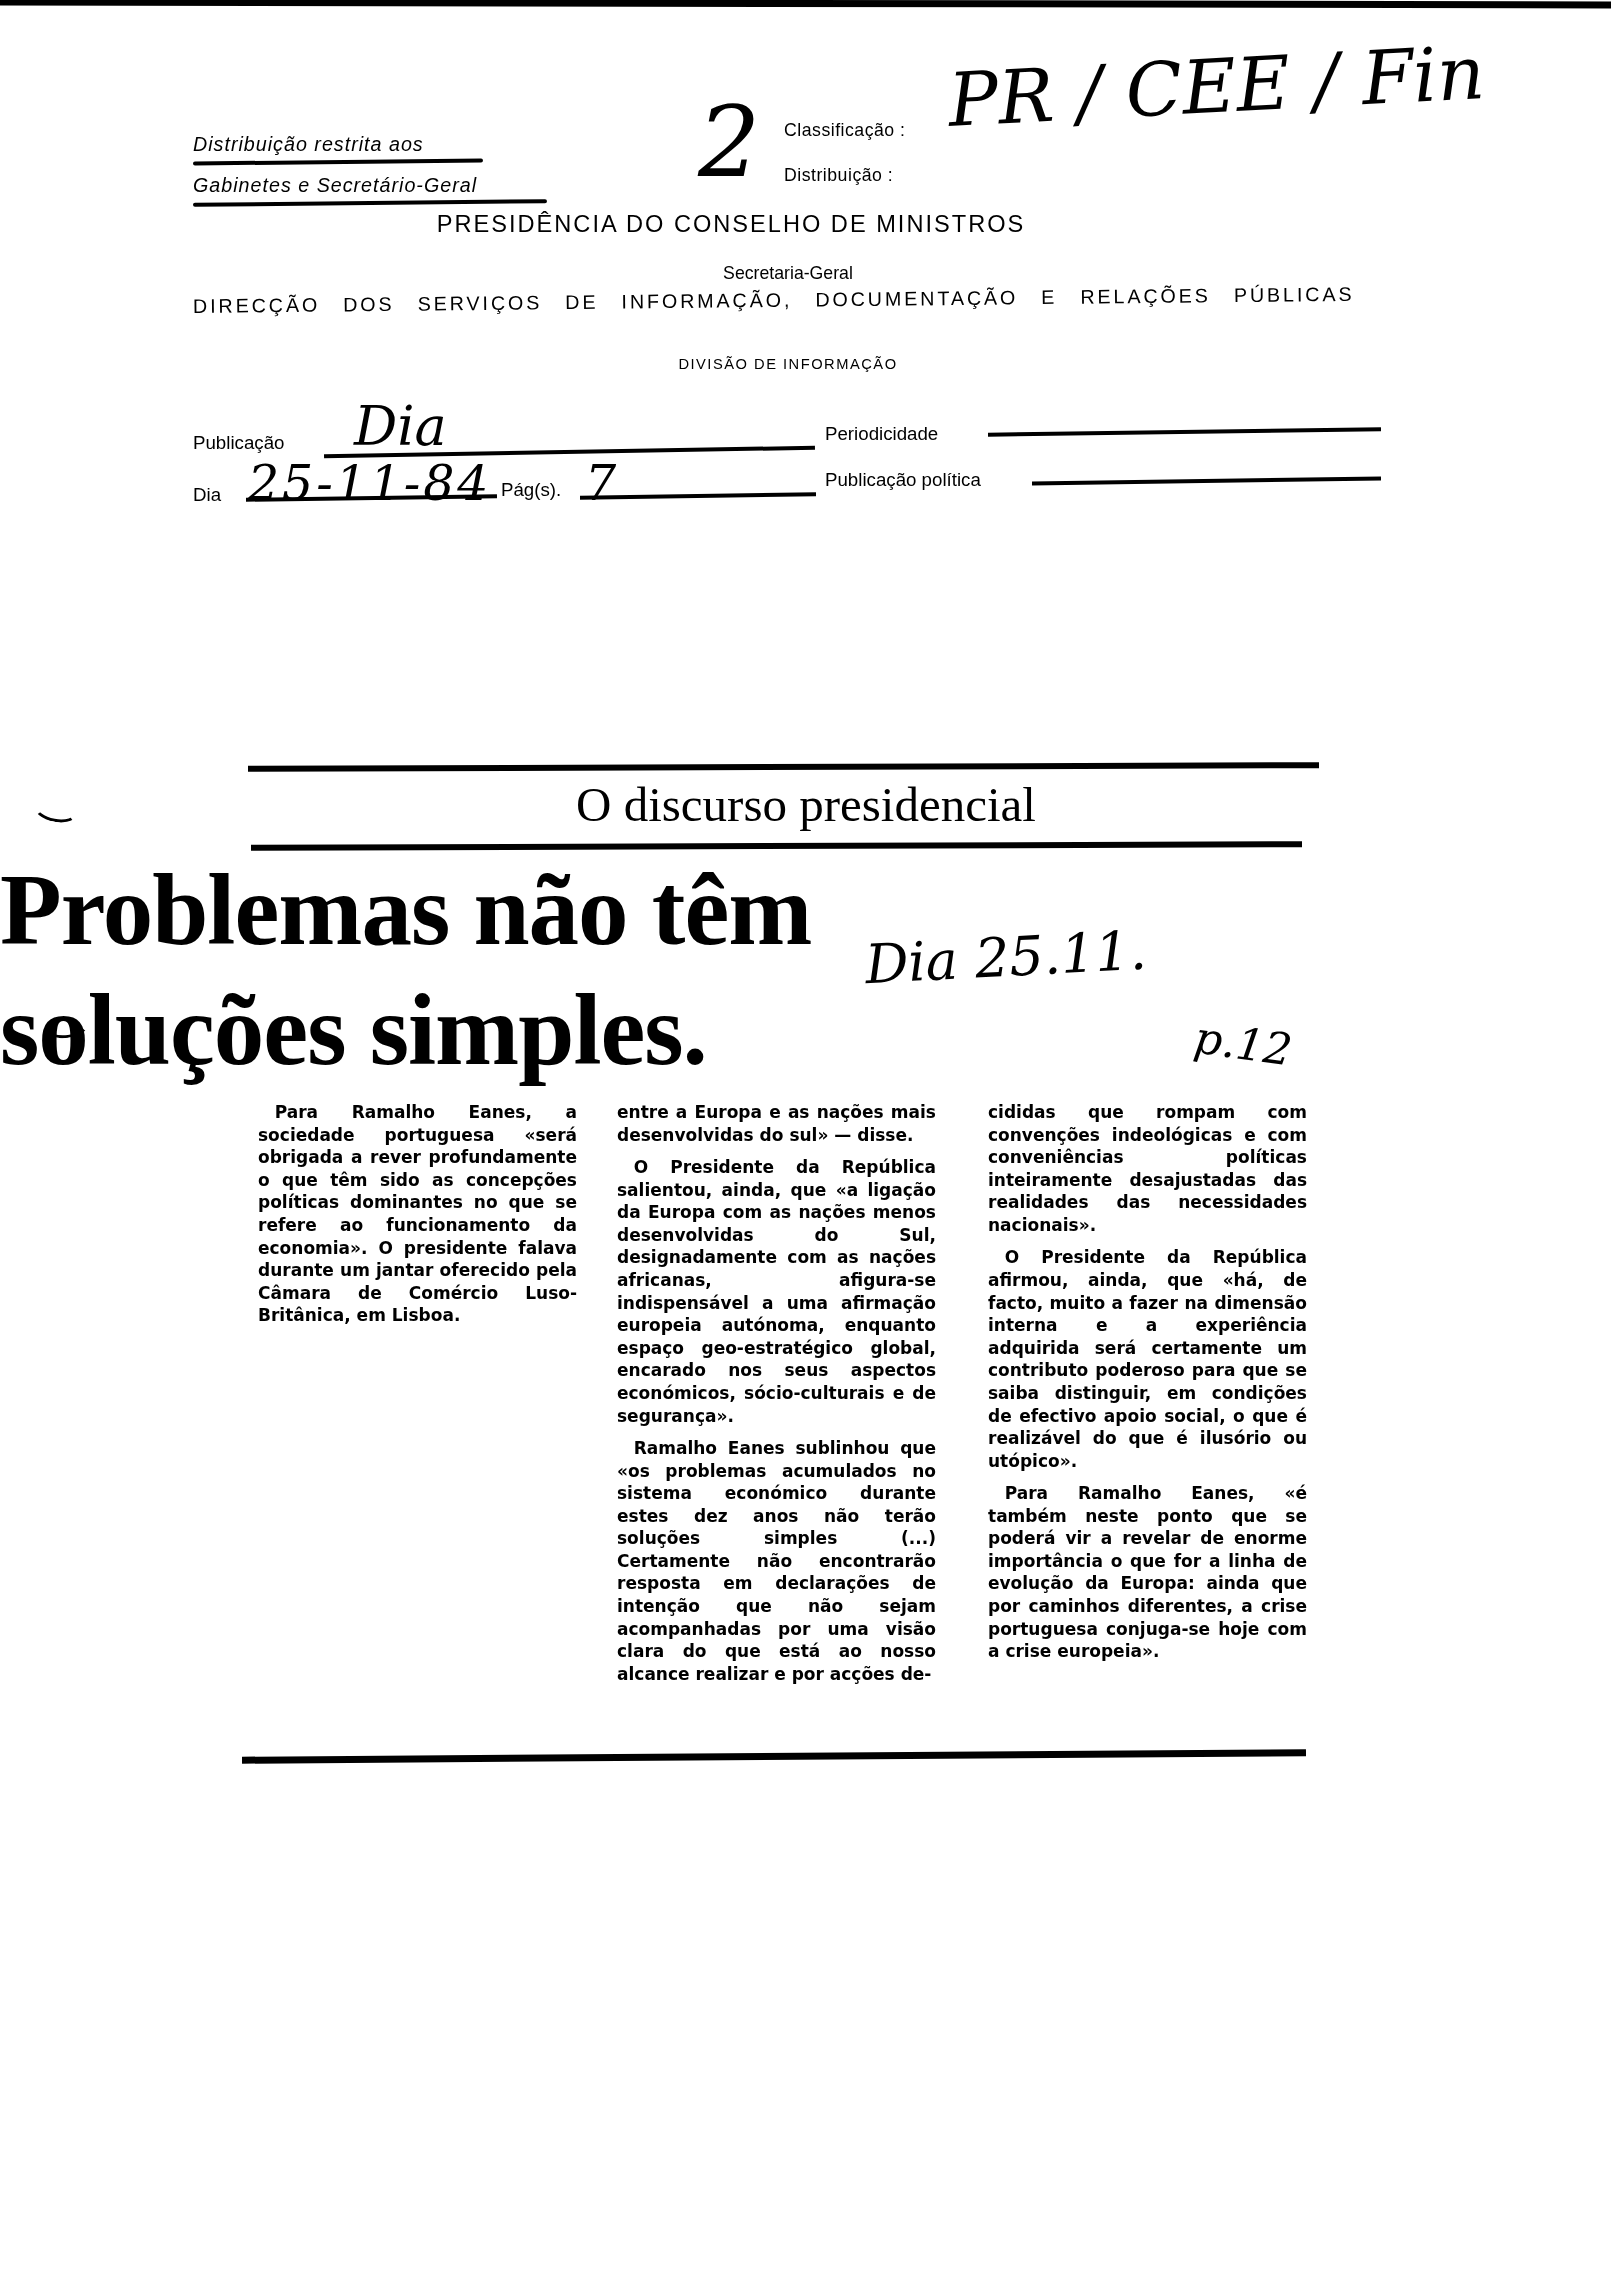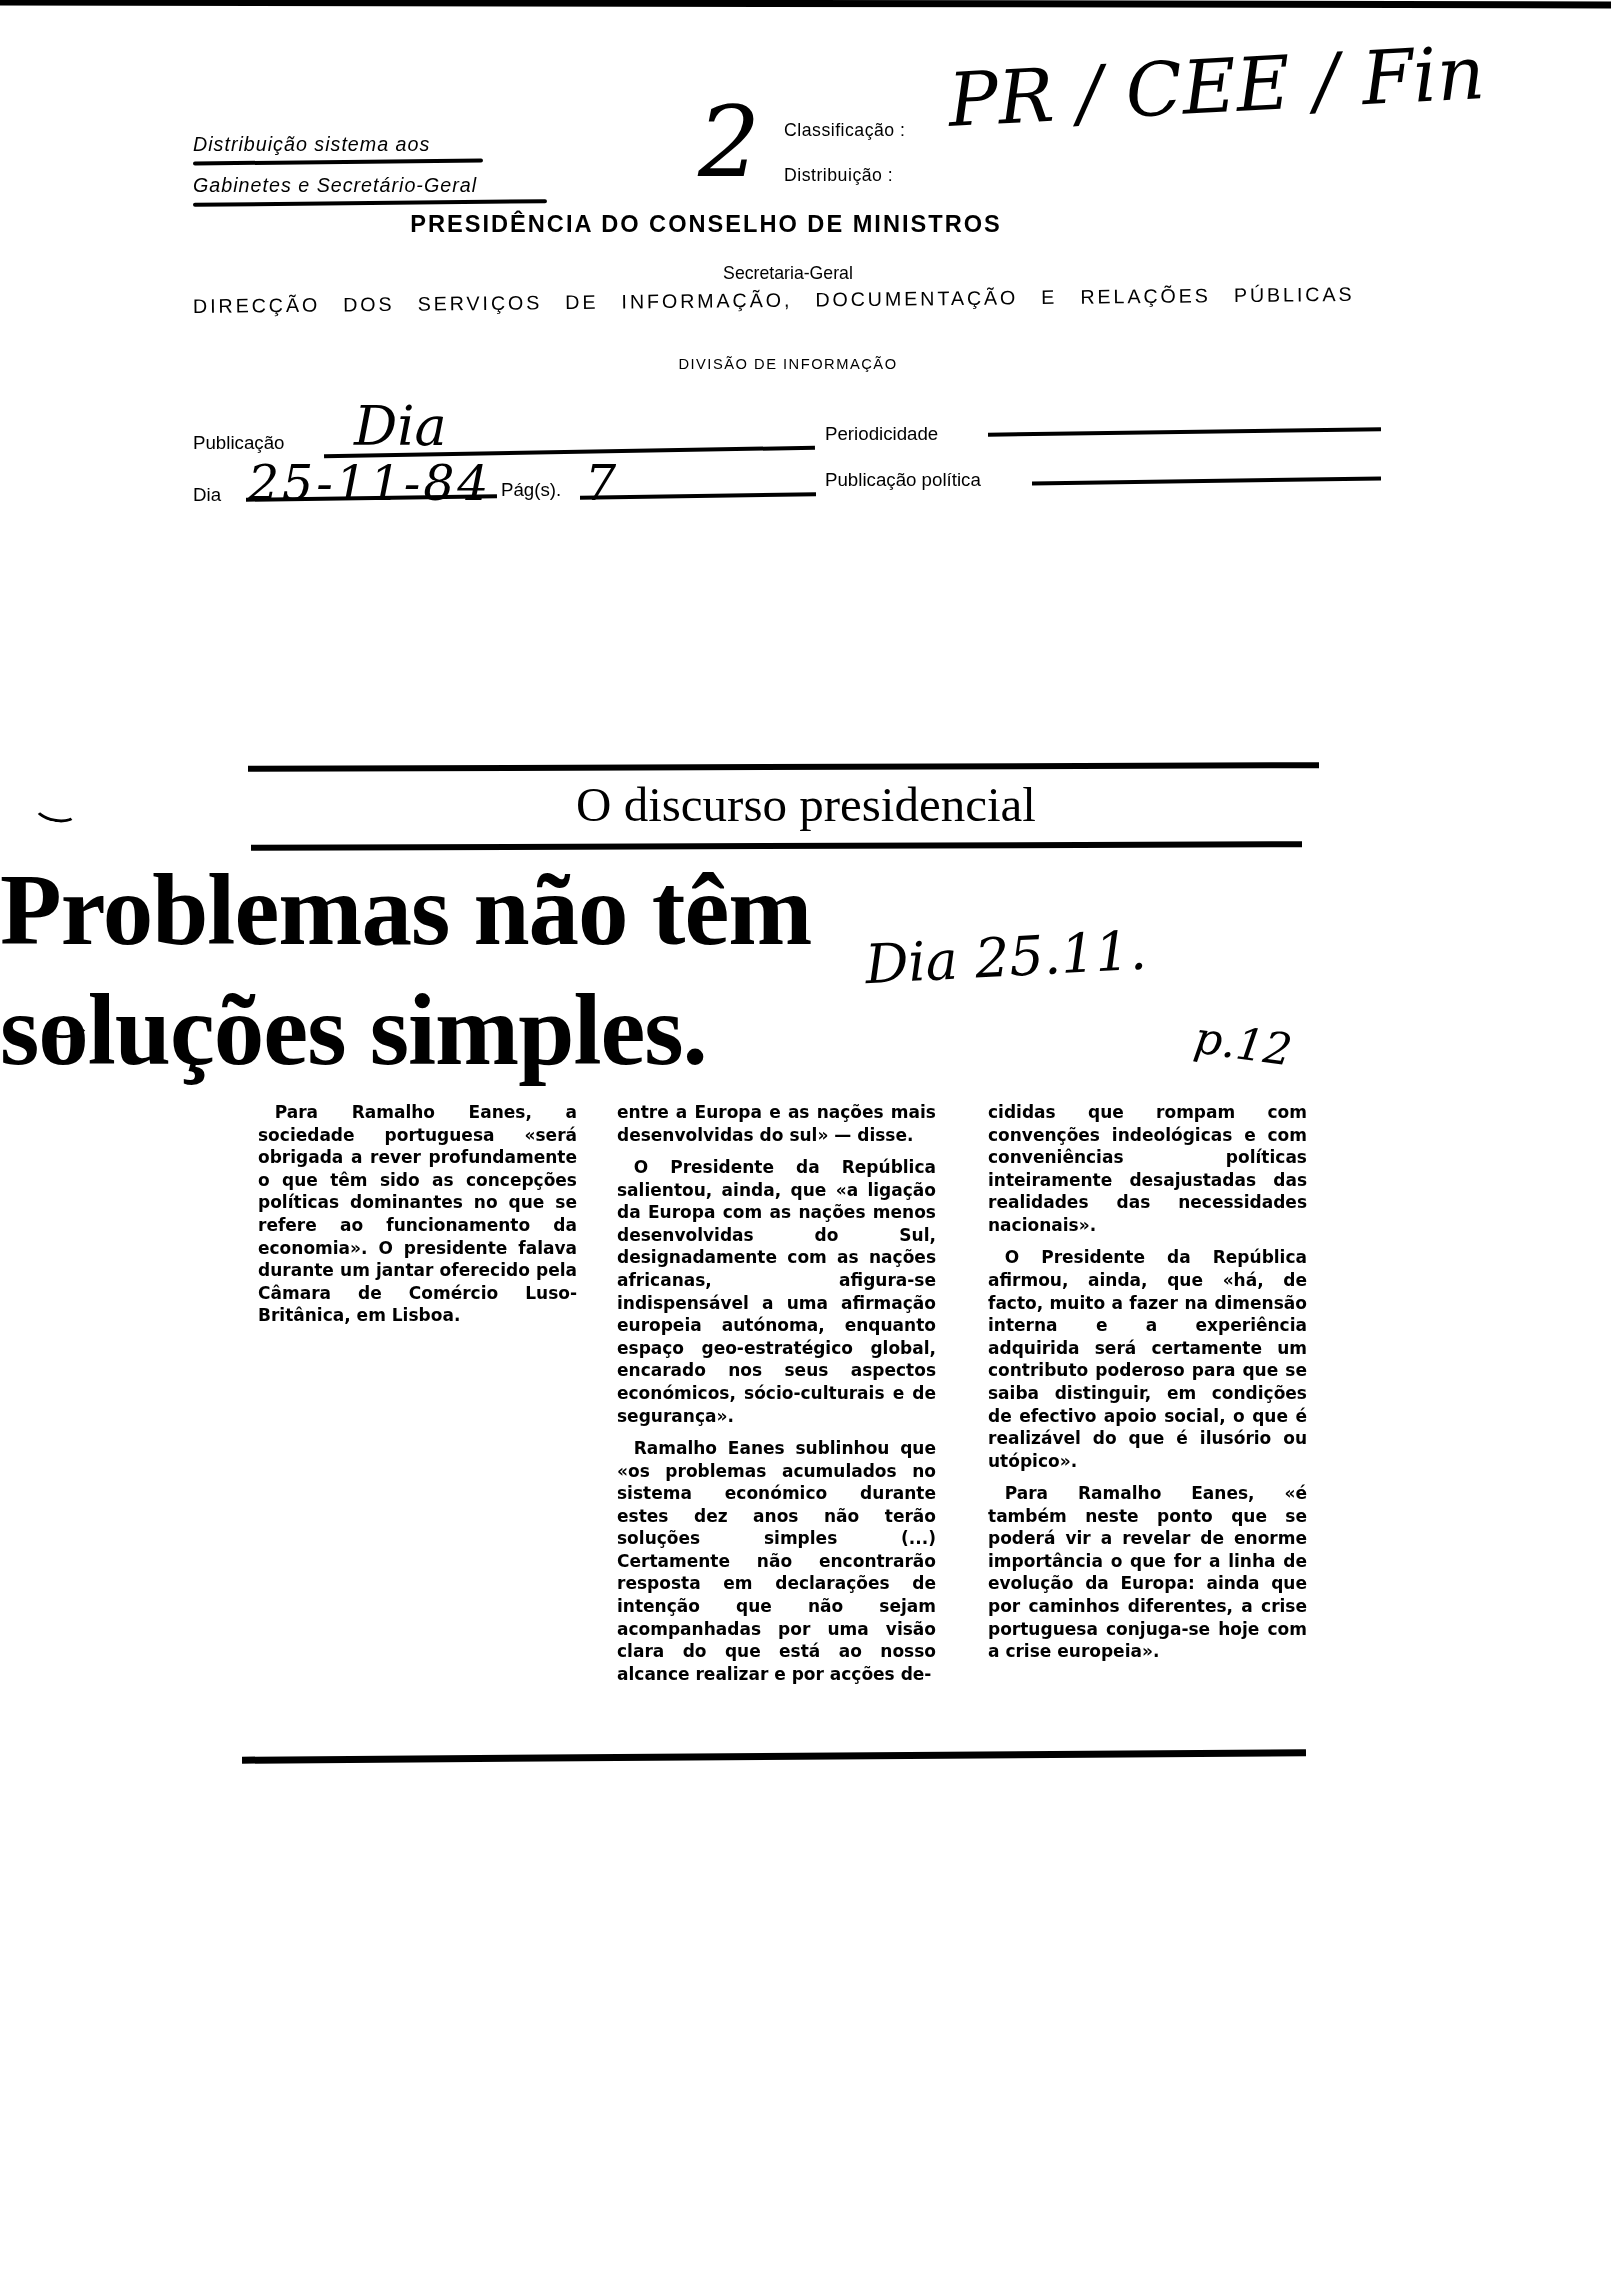--- a/index.html
+++ b/index.html
@@ -11,21 +11,21 @@
 
   
   .dist-line { left: 193px; font-style: italic; font-size: 19.7px; letter-spacing: 1px; }
   .dist-under { left: 193px; height: 4.4px; background: #000; border-radius: 2px; }
 
   
   .hand { font-family: "DejaVu Serif", serif; font-style: italic; }
 
   .meta-label { font-size: 17.7px; letter-spacing: 0.5px; }
 
-  .org-title { left: 0; width: 1412px; text-align: center; top: 211px; font-size: 23.6px; letter-spacing: 2px; font-weight: bold; }
+  .org-title { left: 0; width: 1412px; text-align: center; top: 211px; font-size: 23.6px; letter-spacing: 2px; font-weight: normal; padding-left: 25px; }
   .org-sub { left: 0; width: 1576px; text-align: center; font-size: 17.7px; }
   .org-dept { left: 193px; top: 295px; font-size: 19.7px; letter-spacing: 2.9px; word-spacing: 14.7px; transform: rotate(-0.6deg); transform-origin: left center; }
 
   .form-row-label { font-size: 18.7px; }
   .form-line { height: 3.9px; background: #000; }
 
   
   .rule-thick { background: #000; height: 5.9px; }
   .kicker { left: 0; width: 1612px; text-align: center; top: 776px; font-size: 49px; font-family: "Liberation Serif", serif; }
   .headline { left: 0; width: 1612px; text-align: left; font-size: 101px; font-weight: bold; font-family: "Liberation Serif", serif; letter-spacing: -1px; line-height: 1; }
@@ -34,21 +34,21 @@
   .col p { margin: 0 0 9.8px 0; text-indent: 16.7px; }
   .col p.cont { text-indent: 0; }
 
   .margin-mark { border: 3.9px solid #000; border-color: transparent transparent #000 transparent; border-radius: 50%; }
 </style>
 </head>
 <body>
 
 <div class="abs top-scan-edge"></div>
 
-<div class="abs dist-line sans" style="top:133px;">Distribuição sistema aos</div>
+<div class="abs dist-line sans" style="top:133px;">Distribuição restrita aos</div>
 <div class="abs dist-under" style="top:160px; width:290px; transform:rotate(-0.6deg);"></div>
 <div class="abs dist-line sans" style="top:174px;">Gabinetes e Secretário-Geral</div>
 <div class="abs dist-under" style="top:201px; width:354px; transform:rotate(-0.6deg);"></div>
 
 <div class="abs hand" style="left:698px; top:93px; font-size:98px; line-height:1;">2</div>
 <div class="abs sans meta-label" style="left:784px; top:120px;">Classificação :</div>
 <div class="abs sans meta-label" style="left:784px; top:165px;">Distribuição :</div>
 <div class="abs hand" style="left:948px; top:49px; font-size:74px; line-height:1; transform:rotate(-3deg);">PR / CEE / Fin</div>
 
 <div class="abs org-title sans">PRESIDÊNCIA DO CONSELHO DE MINISTROS</div>

